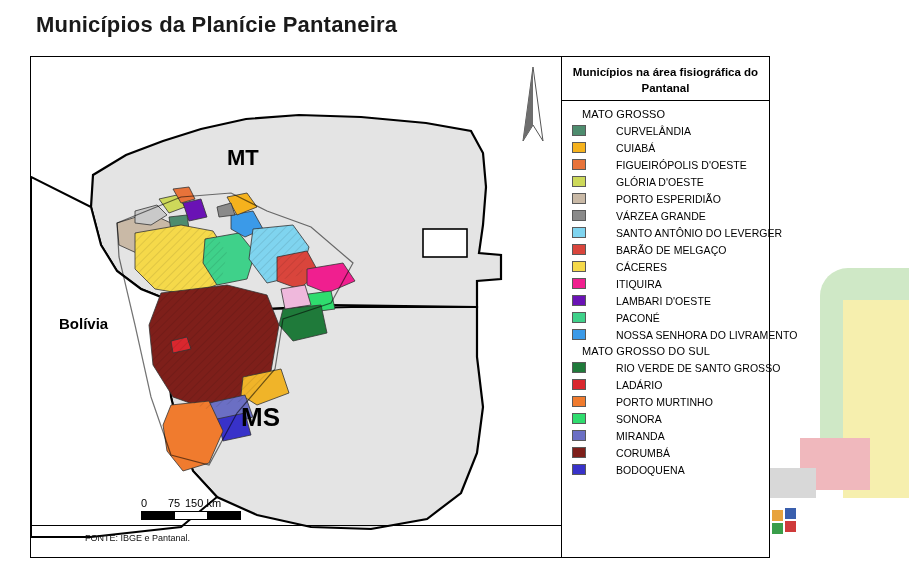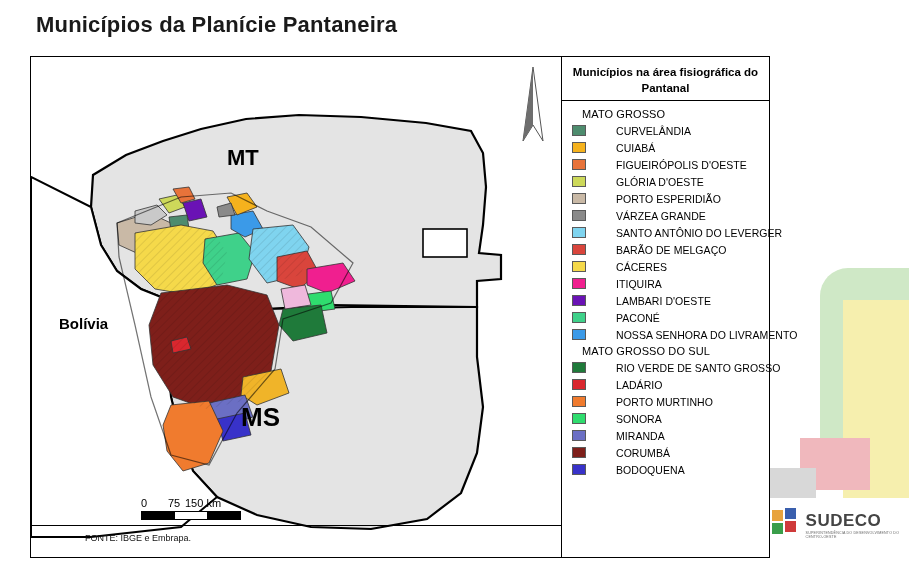--- a/index.html
+++ b/index.html
@@ -265,24 +265,20 @@
 <div class="deco deco-pink"></div>
 <div class="deco deco-grey"></div>
 <div class="deco deco-white"></div>
 
 <div class="logo">
   <div class="logo-marks">
     <span class="lm1"></span>
       <span class="lm2"></span>
       <span class="lm3"></span>
       <span class="lm4"></span>
-  </div>
-  <div class="logo-text">
-    <div class="logo-name">SUDECO</div>
-    <div class="logo-sub">SUPERINTENDÊNCIA DO DESENVOLVIMENTO DO CENTRO-OESTE</div>
   </div>
 </div>
 
 <div class="map-frame">
 
   <div class="map-canvas">
     <svg class="map-svg" width="530" height="500" viewBox="0 0 530 500">
 
       <path d="M60,150 L62,118 L95,98 L132,84 L170,72 L215,62 L268,58 L330,60 L395,66 L440,74 L452,96
                L455,130 L452,168 L448,196 L470,198 L470,222 L446,224 L446,250 L300,248 L236,252
@@ -378,21 +374,21 @@
       <span class="sl-150">150 km</span>
     </div>
     <div class="scale-bar-bars">
       <i class="sb-a"></i>
         <i class="sb-b"></i>
         <i class="sb-c"></i>
     </div>
   </div>
 
   <div class="source-sep"></div>
-  <div class="source-note">FONTE: IBGE e Embrapa.</div>
+  <div class="source-note">FONTE: IBGE e Pantanal.</div>
 
   <div class="legend">
     <div class="legend-title">Municípios na área fisiográfica do Pantanal</div>
     <div class="legend-body">
 
       <div class="legend-group-title">MATO GROSSO</div>
       <div class="legend-item">
         <span class="swatch" style="background: rgb(78, 140, 110);"></span>
         <span class="legend-label">CURVELÂNDIA</span>
       </div>

